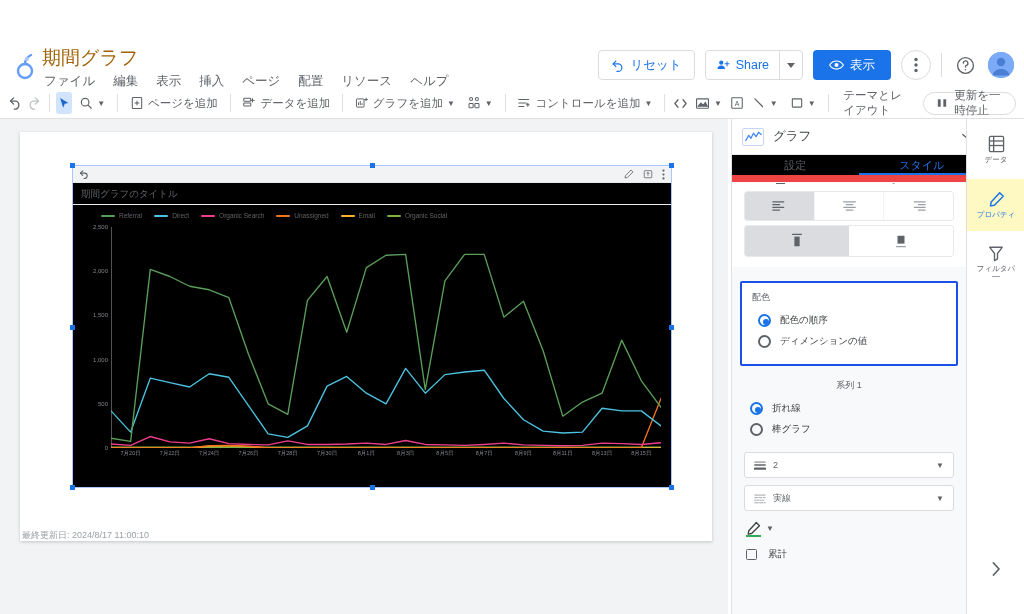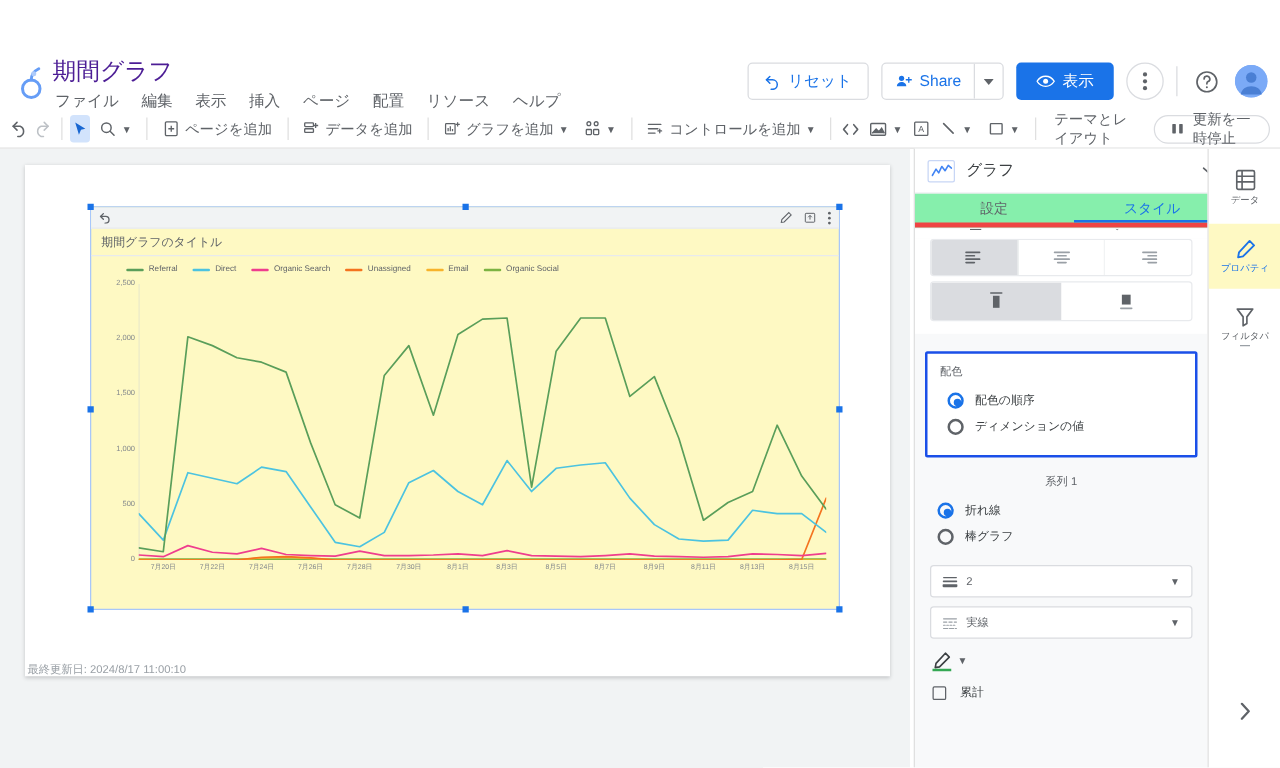--- a/index.html
+++ b/index.html
@@ -10,21 +10,21 @@
     background: #ffffff;
     overflow: hidden;
     -webkit-font-smoothing: antialiased;
   }
   #app { position: relative; width: 1024px; height: 614px; background:#fff; }
 
   
   .header { position:absolute; left:0; top:0; width:1024px; height:88px; background:#fff; }
   .logo { position:absolute; left:14px; top:52px; width:24px; height:28px; }
   .title-block { position:absolute; left:42px; top:47px; }
-  .doc-title { font-size:19px; color:#4c1d95; line-height:22px; font-weight:400; }
+  .doc-title { font-size:19px; color:#a16207; line-height:22px; font-weight:400; }
   .menubar { display:flex; gap:14px; margin-top:3px; }
   .menu-item { font-size:12.5px; color:#5f6368; cursor:default; padding:1px 2px; border-radius:3px;font-family:Liberation Serif, serif; }
 
   .hdr-right { position:absolute; right:10px; top:50px; display:flex; align-items:center; gap:10px; }
   .btn-reset {
     display:flex; align-items:center; gap:6px;
     height:30px; padding:0 12px; border:1px solid #dadce0; border-radius:4px;
     background:#fff; color:#1a73e8; font-size:12.5px; cursor:pointer;
   }
   .btn-share {
@@ -67,21 +67,21 @@
   .canvas-area { position:absolute; left:0; top:119px; width:728px; height:495px; background:#f1f3f4; }
   .page {
     position:absolute; left:20px; top:13px; width:692px; height:409px;
     background:#fff; box-shadow:0 1px 3px rgba(60,64,67,.25);
   }
   .last-update { position:absolute; left:22px; top:410px; font-size:9px; color:#9aa0a6; }
 
   
   .widget {
     position:absolute; left:52px; top:33px; width:600px; height:323px;
-    border:1px solid #a8c7fa; background:#fef9c3;
+    border:1px solid #a8c7fa; background:#000000;
   }
   .widget-toolbar {
     height:17px; background:#f1f3f4; border-bottom:1px solid #e8eaed;
     display:flex; align-items:center; padding:0 6px;
   }
   .wt-left { color:#5f6368; font-size:9px; }
   .wt-right { margin-left:auto; display:flex; align-items:center; gap:9px; color:#5f6368; }
   .handle { position:absolute; width:5px; height:5px; background:#1a73e8; }
   .h-tl { left:-3px; top:-3px; } .h-tm { left:50%; margin-left:-2px; top:-3px; }
   .h-tr { right:-3px; top:-3px; } .h-ml { left:-3px; top:50%; margin-top:-2px; }
@@ -96,21 +96,21 @@
 
   .plot-wrap { position:relative; width:100%; height:249px; }
   .y-lab { position:absolute; right:100%; margin-right:3px; transform:translateY(-50%); font-size:6px; color:#80868b; white-space:nowrap; }
   .x-lab { position:absolute; top:2px; transform:translateX(-50%); font-size:5.5px; color:#80868b; white-space:nowrap; }
 
   
   .right-panel { position:absolute; left:731px; top:119px; width:254px; height:495px; background:#f8f9fa; border-left:1px solid #e0e0e0; }
   .rp-head { height:36px; background:#fff; display:flex; align-items:center; padding:0 10px; gap:9px; border-bottom:1px solid #e8eaed;}
   .rp-chart-icon { width:22px; height:18px; border:1px solid #c8d6f5; border-radius:2px; display:flex; align-items:center; justify-content:center; background:#fff;}
   .rp-head-title { font-size:12.5px; color:#3c4043; flex:1; }
-  .rp-tabs { height:27px; background:#86efac; display:flex; border-bottom:4px solid #ef4444; }
+  .rp-tabs { height:27px; background:#000000; display:flex; border-bottom:7px solid #ef4444; }
   .rp-tab { flex:1; display:flex; align-items:center; justify-content:center; font-size:11px; color:#5f6368; cursor:pointer; }
   .rp-tab.sel { color:#1a73e8; box-shadow:inset 0 -2px 0 #1a73e8; }
 
   .rp-body { position:absolute; top:64px; left:0; width:234px; height:431px; overflow:hidden; background:#f8f9fa; }
   .align-row { display:flex; margin:0 12px; border-radius:3px; overflow:hidden; border:1px solid #e8eaed; background:#fff; }
   .align-cell { flex:1; height:28px; display:flex; align-items:center; justify-content:center; cursor:pointer; color:#5f6368; border-right:1px solid #f1f3f4;}
   .align-cell:last-child { border-right:none; }
   .align-cell.sel { background:#dadce0; }
   .half-row { display:flex; margin:4px 12px 0 12px; border-radius:3px; overflow:hidden; border:1px solid #e8eaed; background:#fff; }
   .half-cell { flex:1; height:30px; display:flex; align-items:center; justify-content:center; cursor:pointer; color:#5f6368; }

